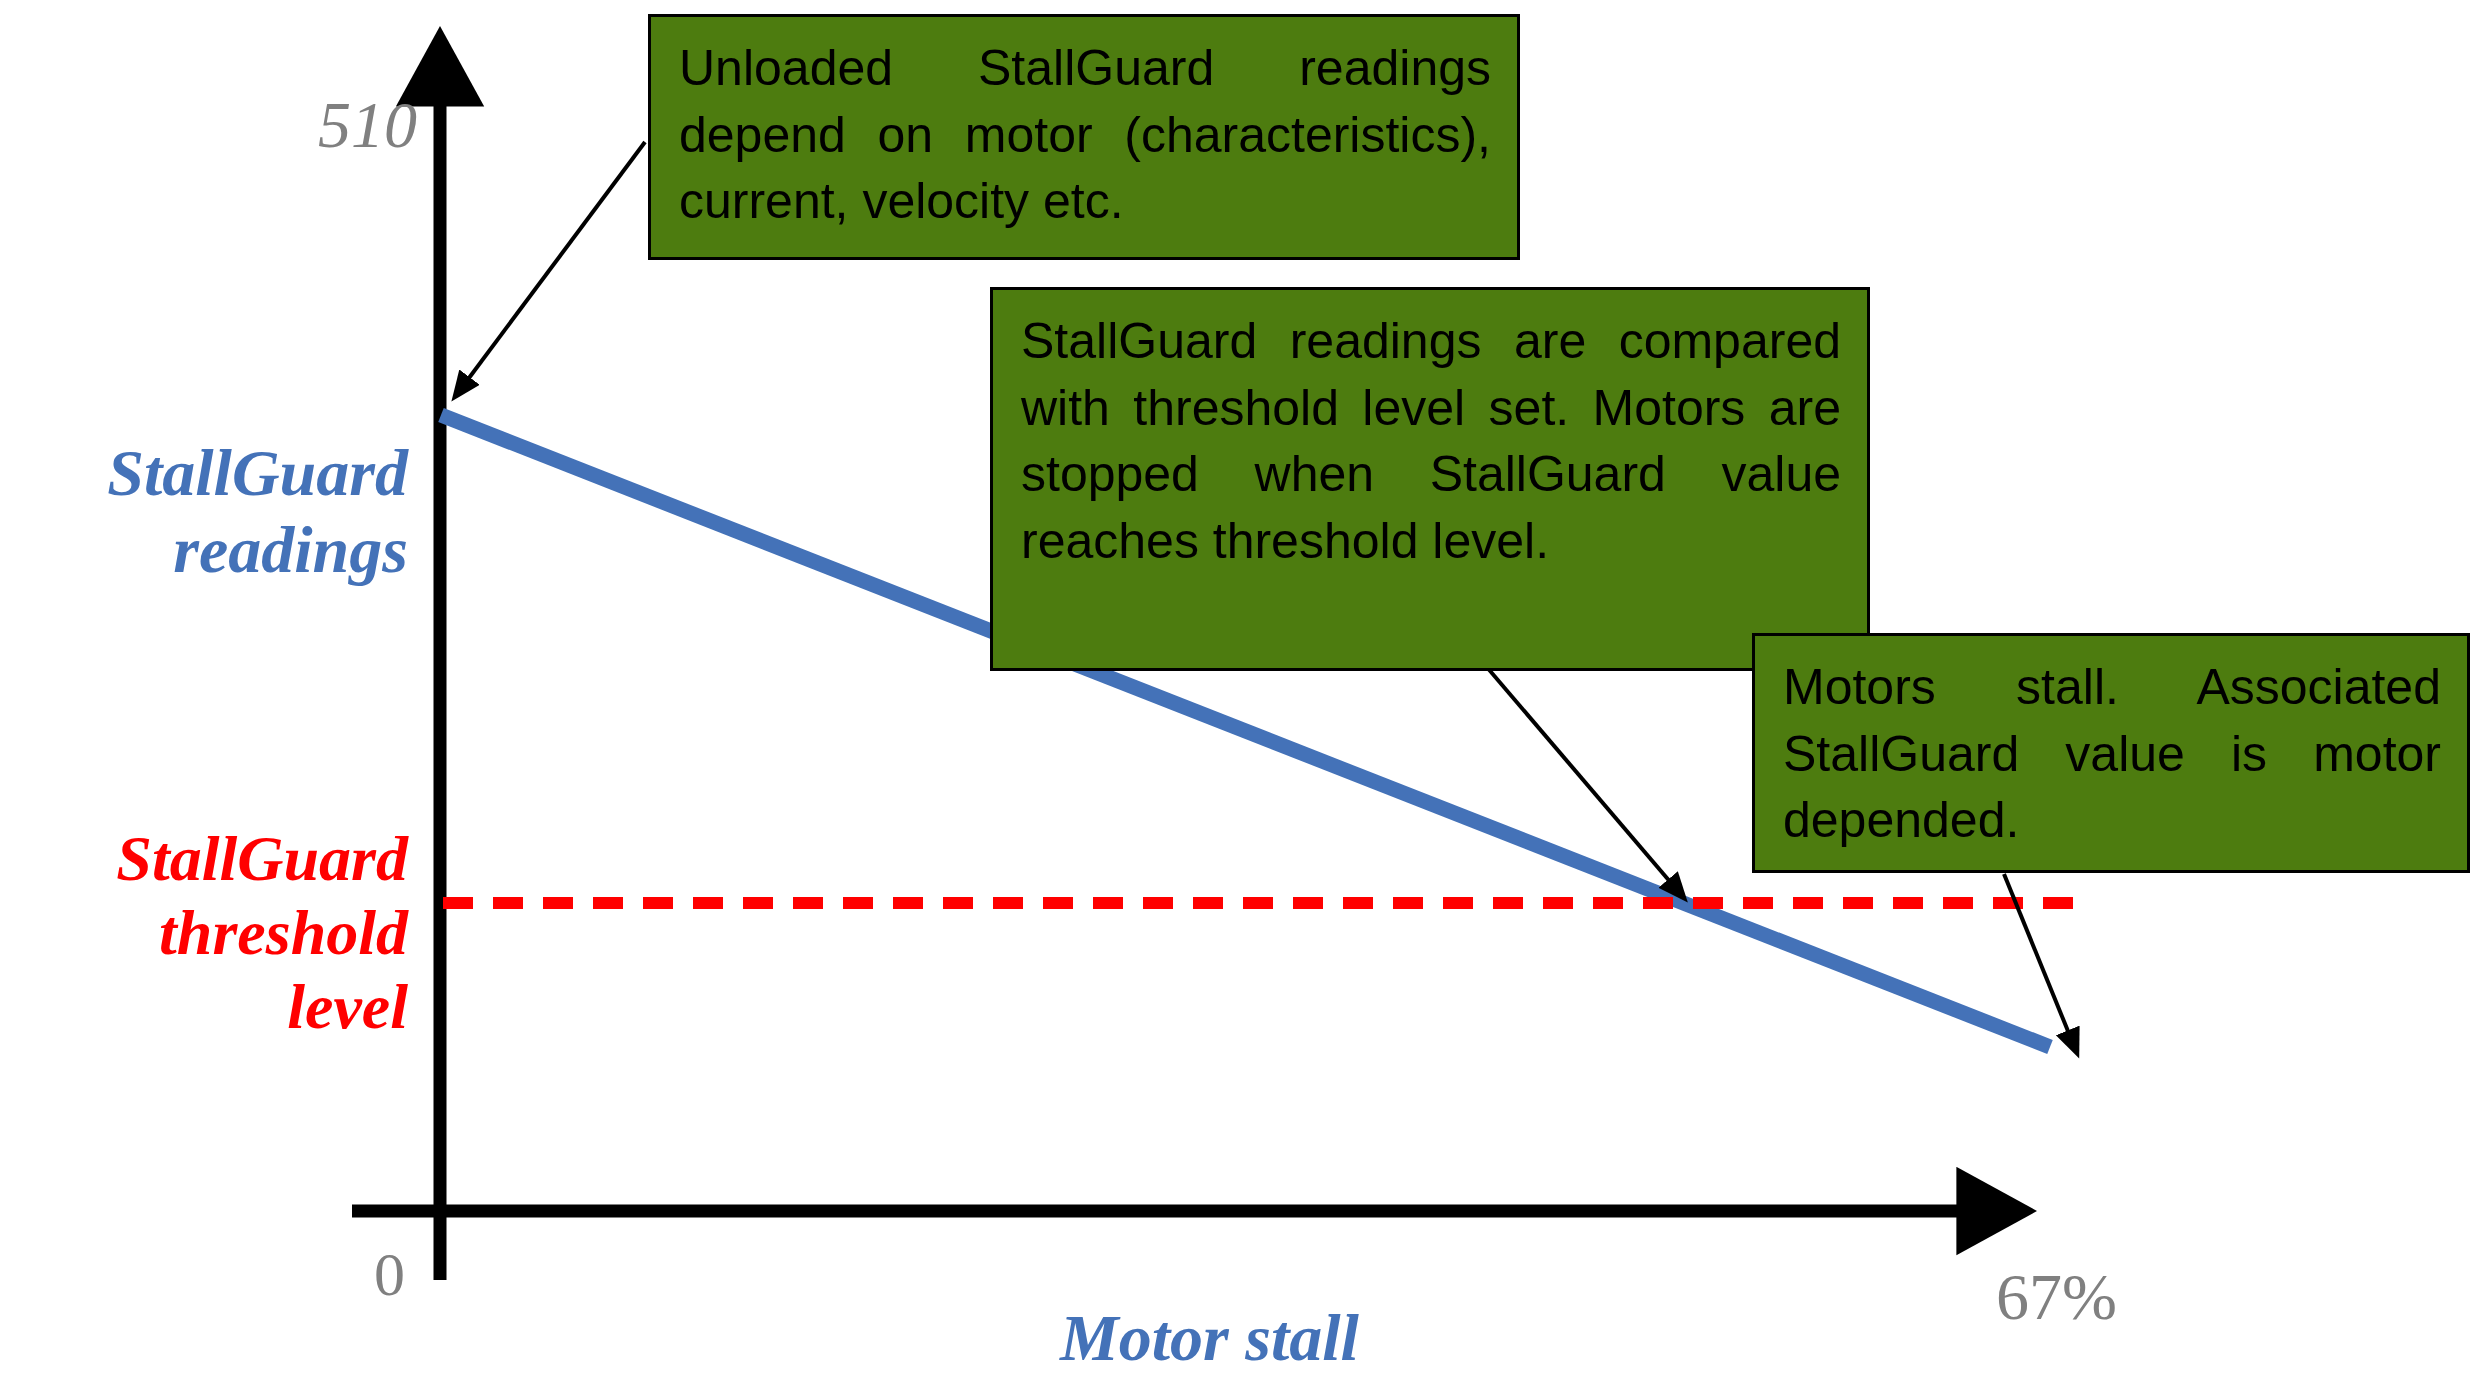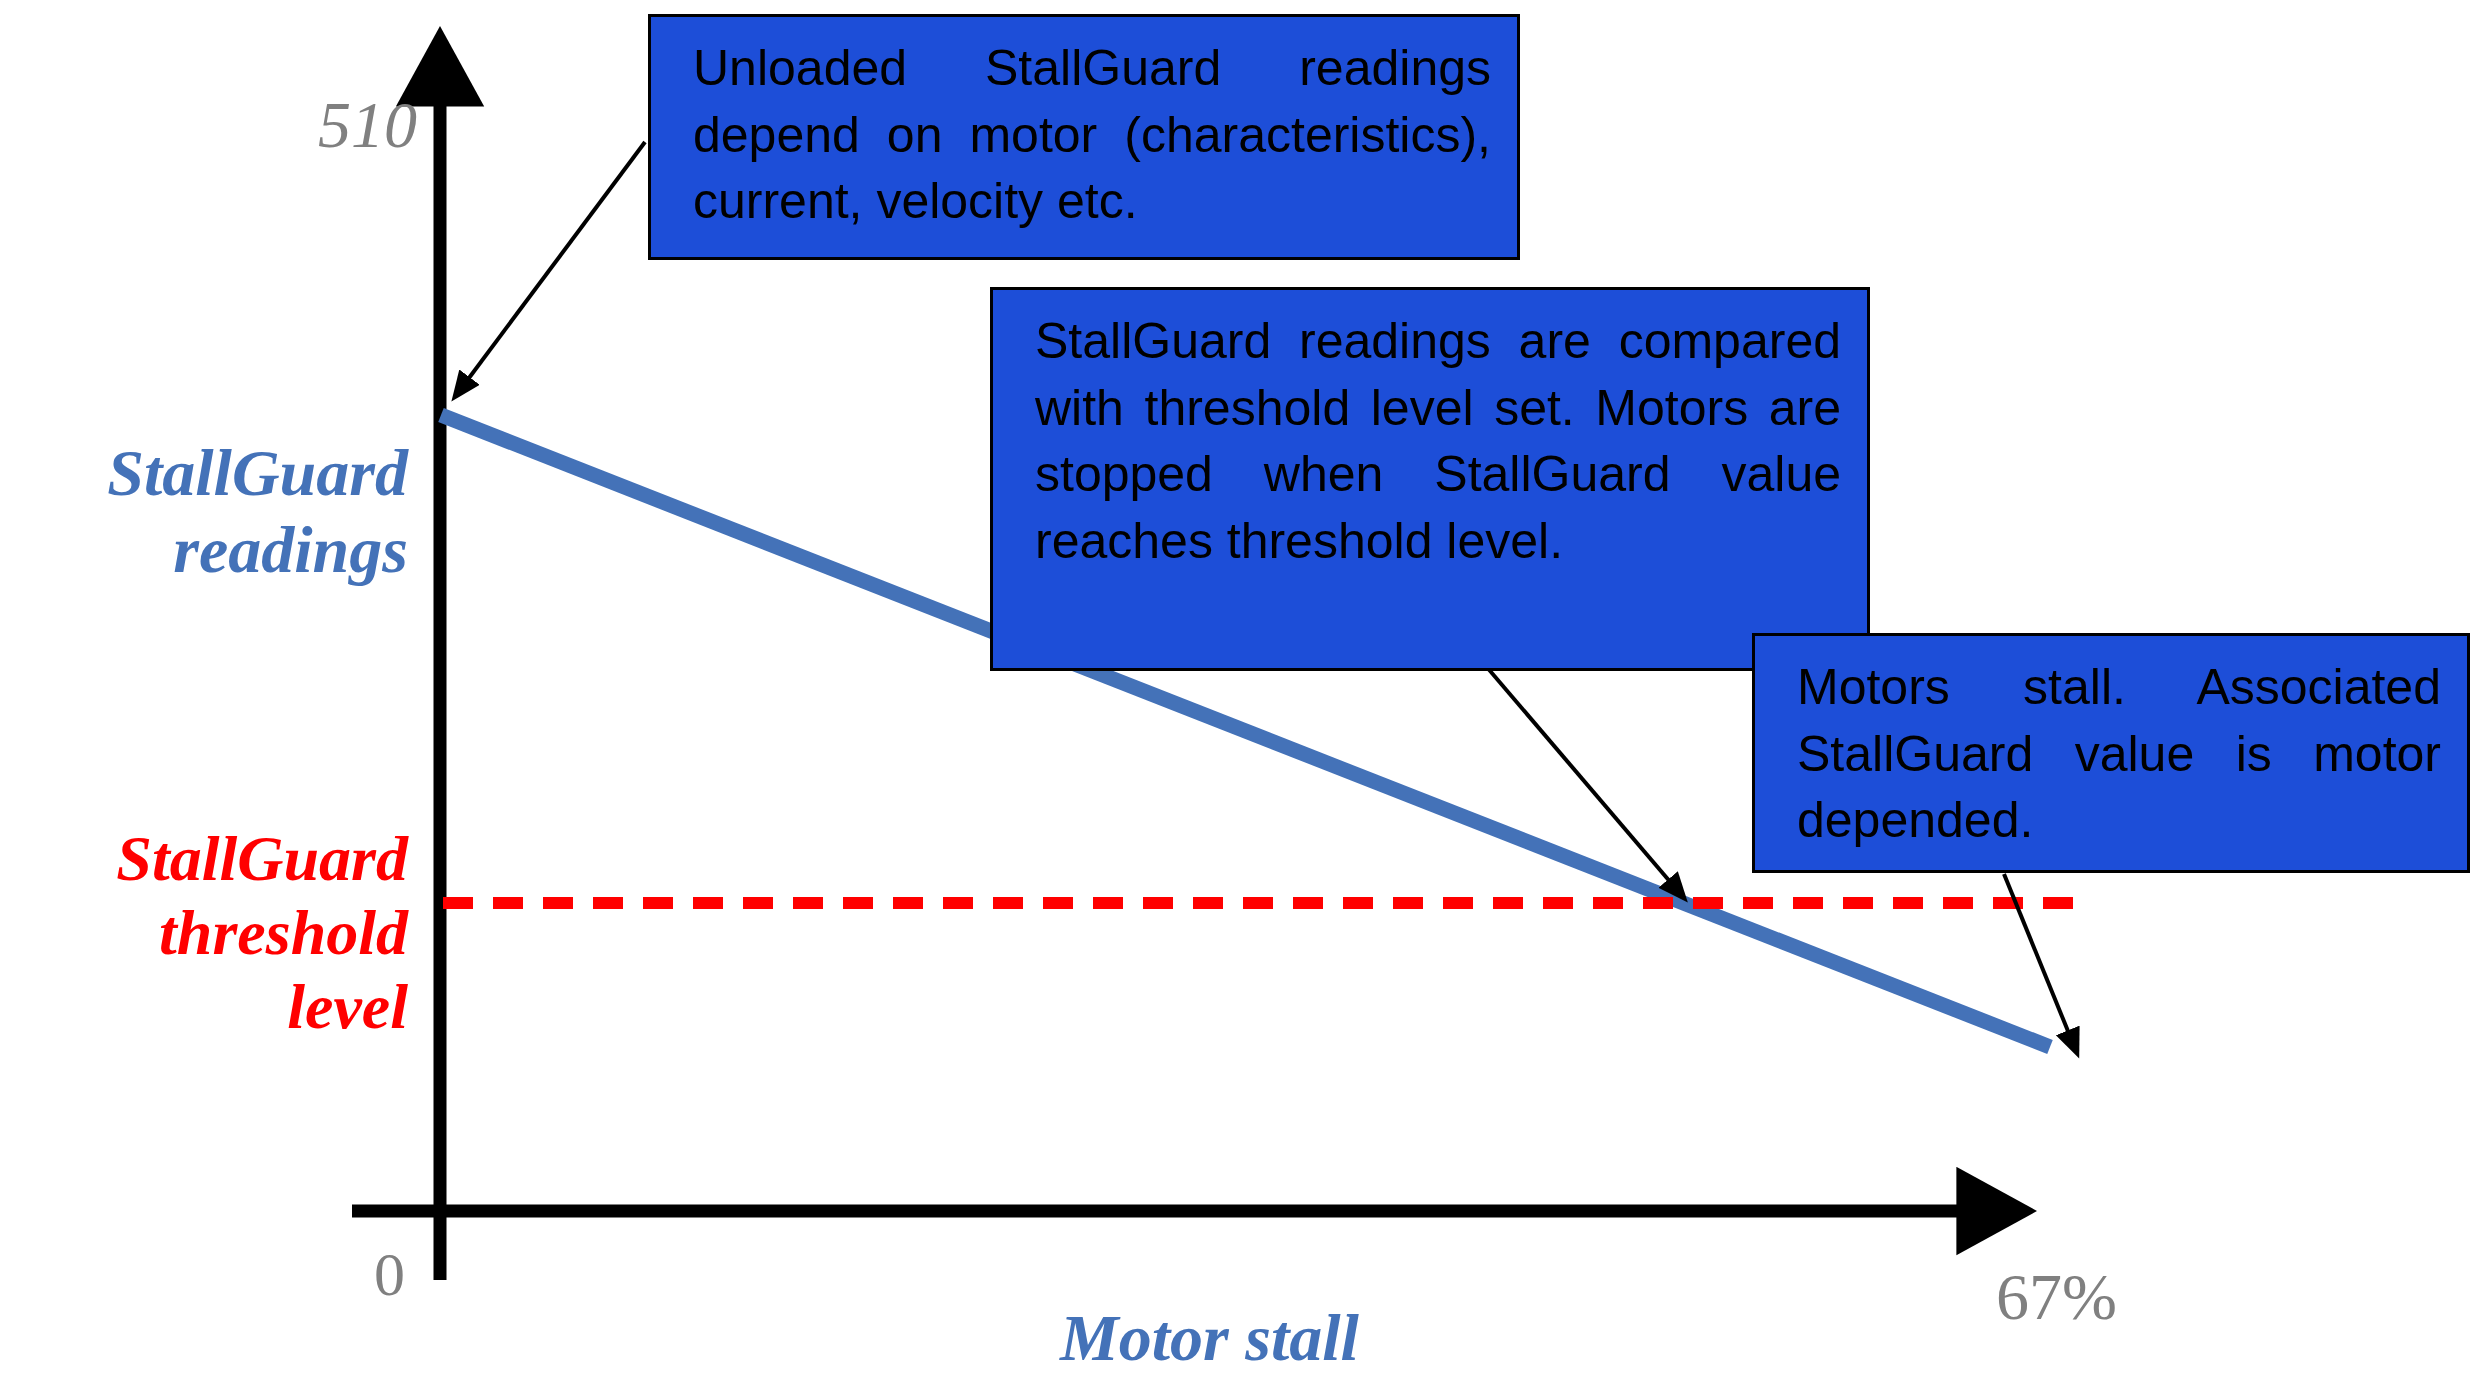--- a/index.html
+++ b/index.html
@@ -83,28 +83,28 @@
     font-size: 66px;
     color: #4472b8;
     text-align: left;
   }
 
   
   .callout {
     position: absolute;
     box-sizing: border-box;
     border: 3px solid #000000;
-    background: #1d4ed8;
+    background: #4d7c0f;
     color: #000000;
     font-family: "Liberation Sans", sans-serif;
     font-size: 50px;
     line-height: 1.33;
     text-align: justify;
     text-justify: inter-word;
-    padding: 18px 26px 14px 42px;
+    padding: 18px 26px 14px 28px;
   }
   .callout p {
     margin: 0;
     text-align: justify;
     text-align-last: left;
   }
   #callout-unloaded {
     left: 648px;
     top: 14px;
     width: 872px;

